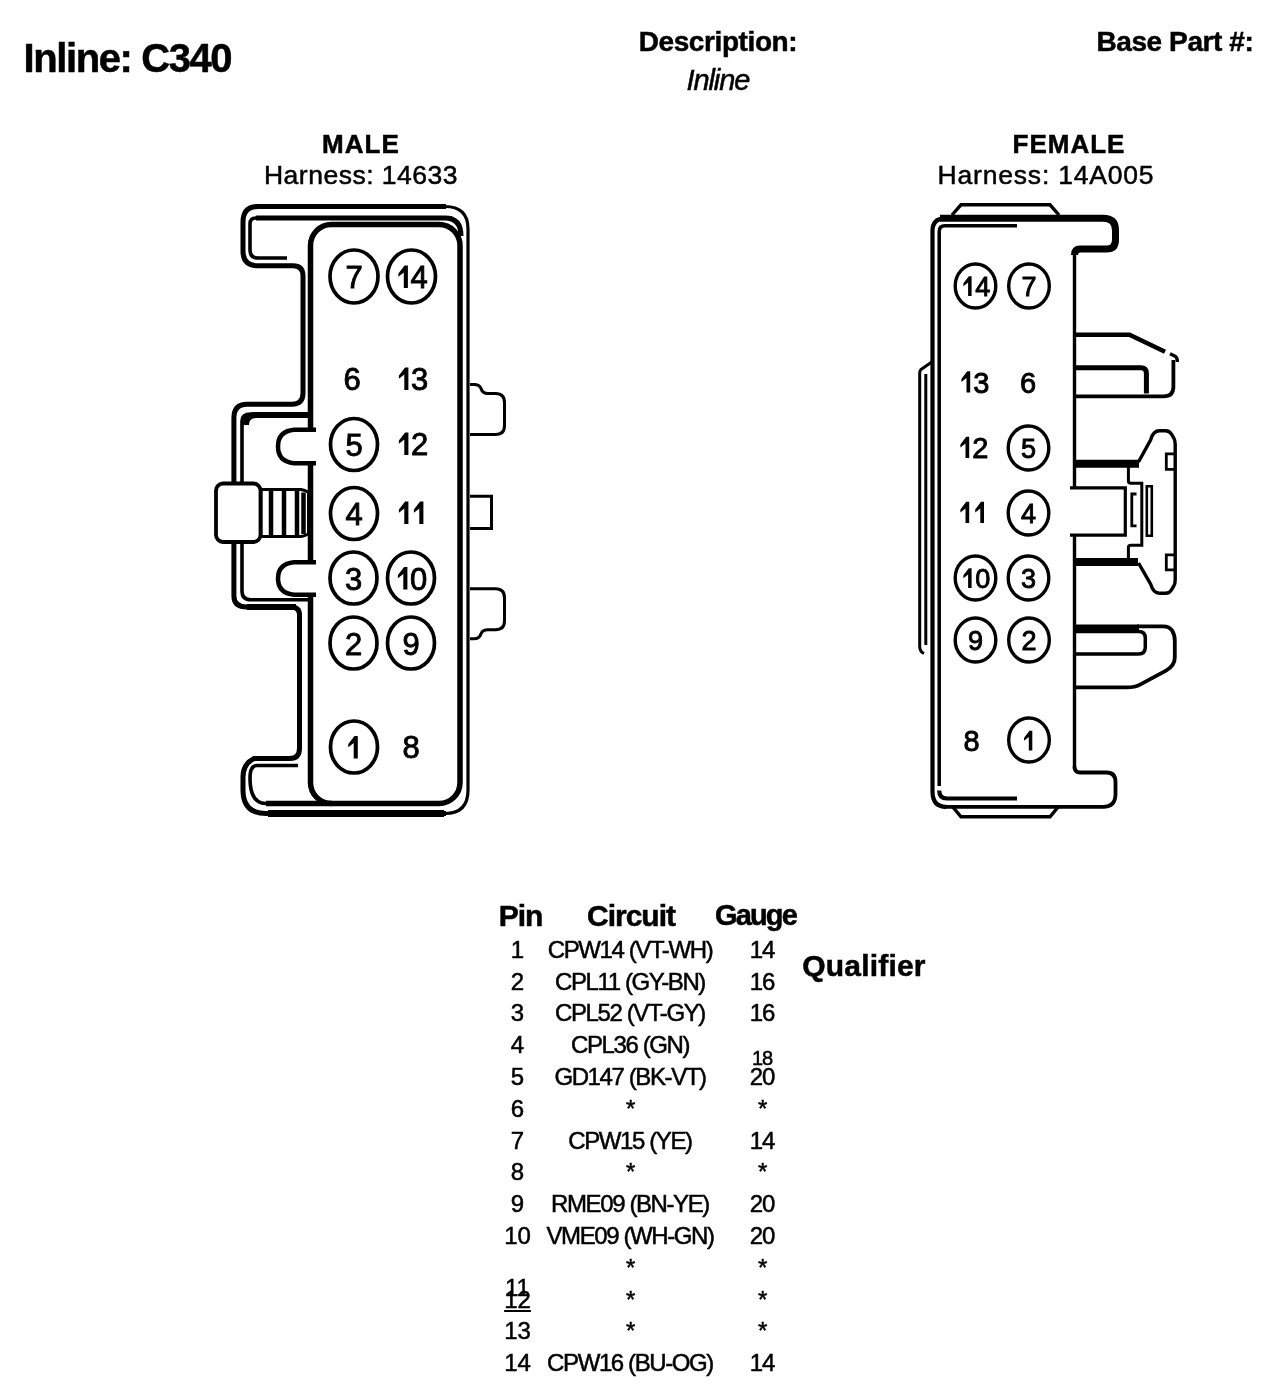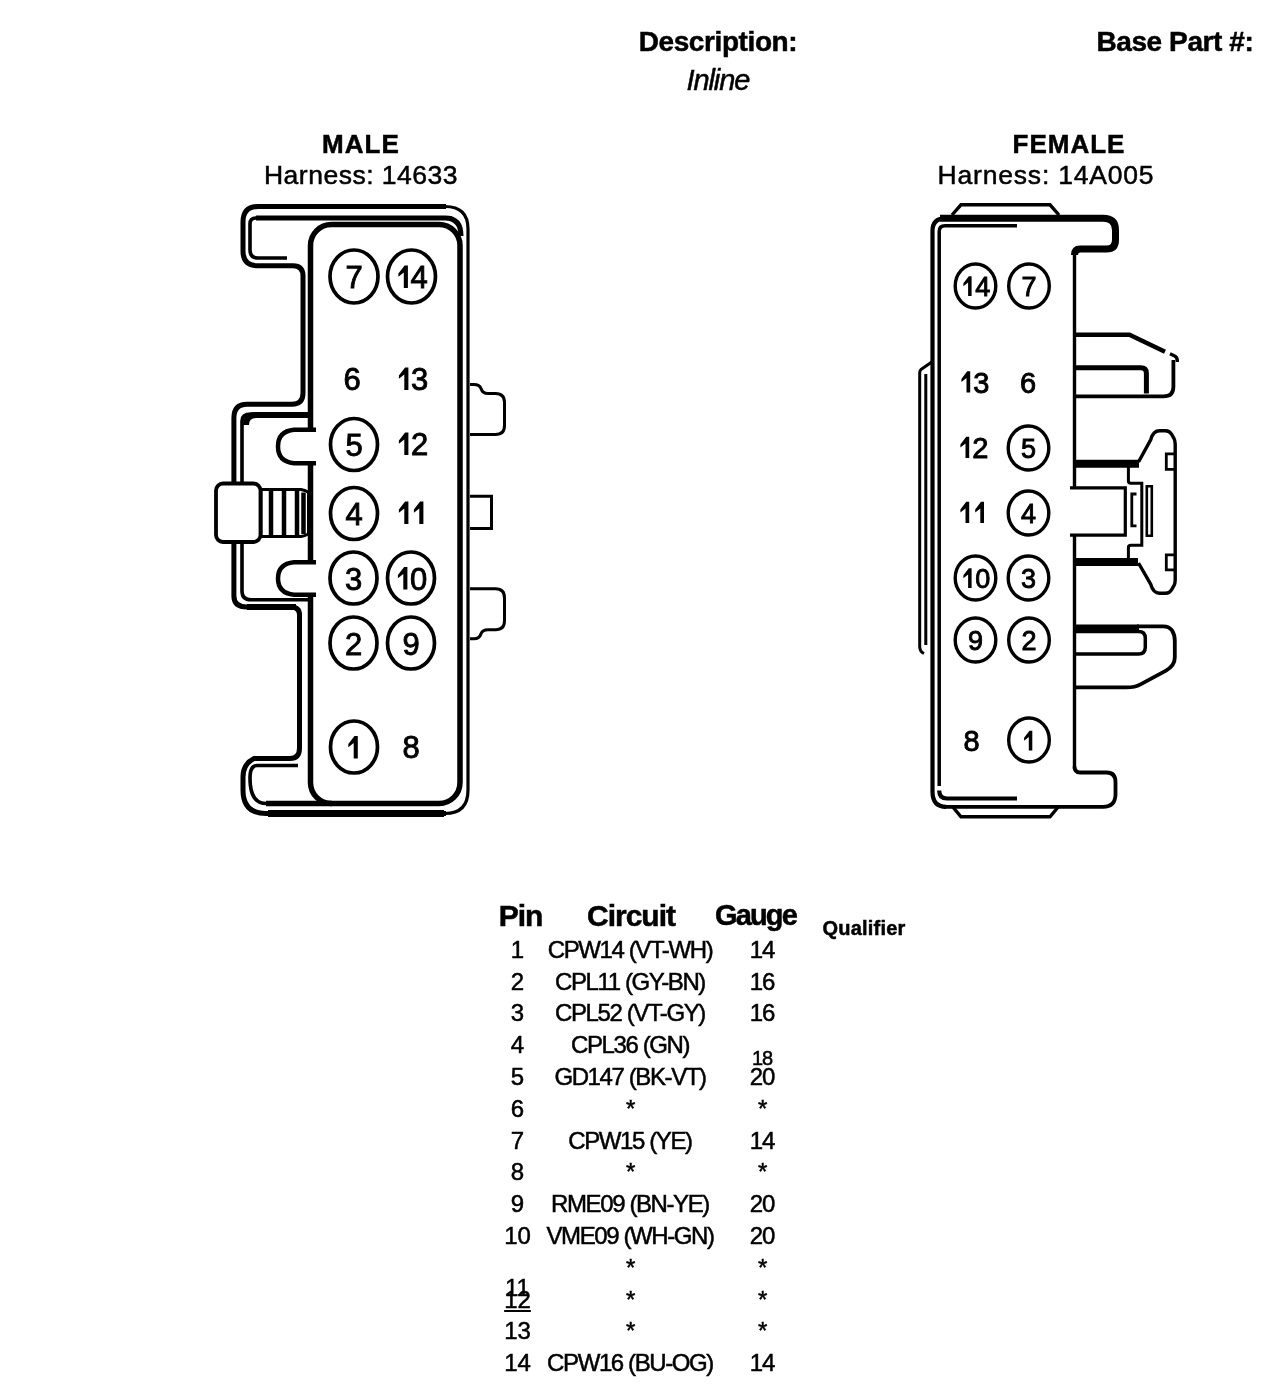--- a/index.html
+++ b/index.html
@@ -7,33 +7,34 @@
         font-family:"Liberation Sans", sans-serif;color:#000;
         transform:translateZ(0);-webkit-font-smoothing:antialiased;}
   .t{position:absolute;white-space:nowrap;-webkit-text-stroke:0.5px #000;line-height:1;}
   .c{transform:translateX(-50%);}
   .b{font-weight:bold;}
 </style>
 </head>
 <body>
 <div id="page">
 
+  <div class="t b" style="left:23.5px;top:38.2px;font-size:40px;letter-spacing:-1.4px;">Inline: C340</div>
   <div class="t b" style="left:638.7px;top:27.8px;font-size:28px;letter-spacing:-0.4px;">Description:</div>
   <div class="t" style="left:686.5px;top:66.3px;font-size:29px;letter-spacing:-1.1px;font-style:italic;">Inline</div>
   <div class="t b" style="left:1096.4px;top:27.8px;font-size:28px;letter-spacing:-0.4px;">Base Part #:</div>
 
   <div class="t b c" style="left:361px;top:131px;font-size:26px;letter-spacing:1.1px;">MALE</div>
   <div class="t c" style="left:361px;top:161.6px;font-size:26.5px;letter-spacing:0.5px;">Harness: 14633</div>
   <div class="t b c" style="left:1045px;top:131px;font-size:26px;letter-spacing:1px;margin-left:24px;">FEMALE</div>
   <div class="t c" style="left:1046px;top:161.6px;font-size:26.5px;letter-spacing:0.8px;">Harness: 14A005</div>
 
   <div class="t b c" style="left:520.5px;top:900.5px;font-size:30px;letter-spacing:-1px;">Pin</div>
   <div class="t b c" style="left:631px;top:900.5px;font-size:30px;letter-spacing:-1px;">Circuit</div>
   <div class="t b c" style="left:755.5px;top:900.5px;font-size:29px;letter-spacing:-1.8px;">Gauge</div>
-  <div class="t b c" style="left:864px;top:918px;font-size:20px;letter-spacing:0.2px;">Qualifier</div>
+  <div class="t b c" style="left:864px;top:951px;font-size:30px;letter-spacing:0.2px;">Qualifier</div>
 
   <div id="rows">
       <div class="t c" style="left:517.5px;top:937.8px;font-size:24px;">1</div>
       <div class="t c" style="left:630px;top:937.8px;font-size:24px;letter-spacing:-1.4px;">CPW14 (VT-WH)</div>
       <div class="t c" style="left:762px;top:937.8px;font-size:24px;letter-spacing:-1.2px;">14</div>
       <div class="t c" style="left:517.5px;top:969.5999999999999px;font-size:24px;">2</div>
       <div class="t c" style="left:630px;top:969.5999999999999px;font-size:24px;letter-spacing:-1.4px;">CPL11 (GY-BN)</div>
       <div class="t c" style="left:762px;top:969.5999999999999px;font-size:24px;letter-spacing:-1.2px;">16</div>
       <div class="t c" style="left:517.5px;top:1001.4px;font-size:24px;">3</div>
       <div class="t c" style="left:630px;top:1001.4px;font-size:24px;letter-spacing:-1.4px;">CPL52 (VT-GY)</div>

